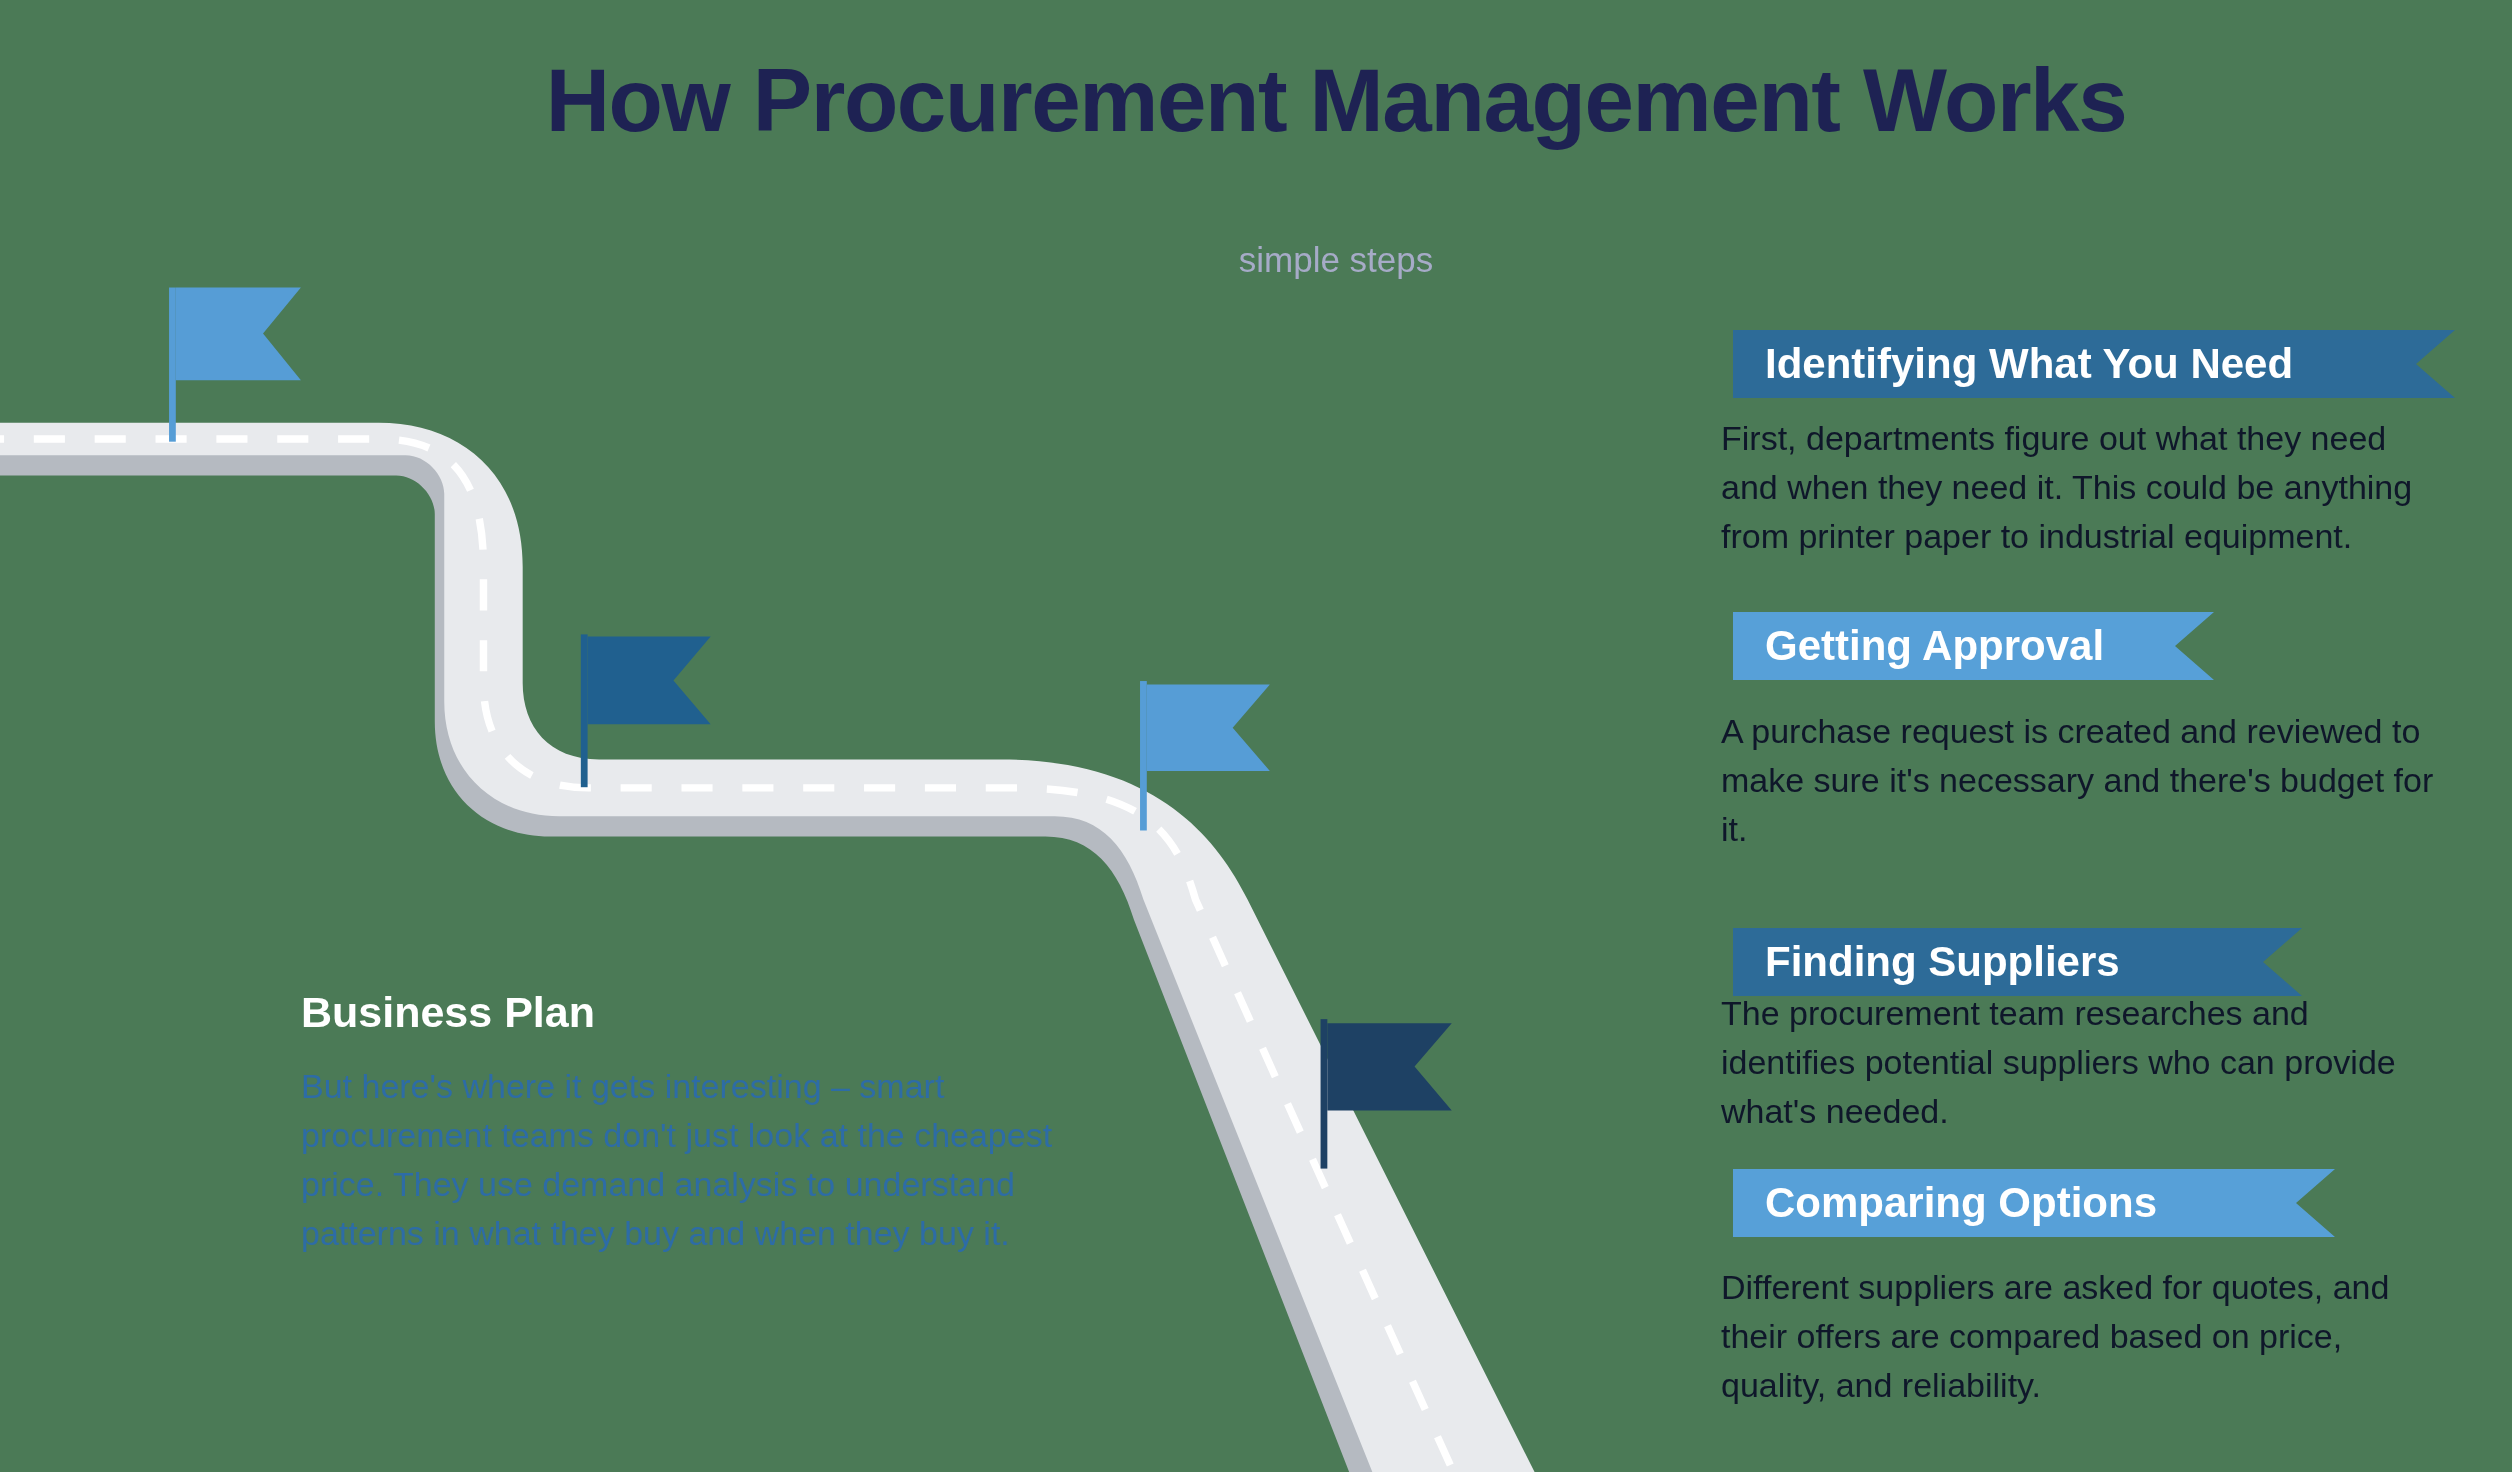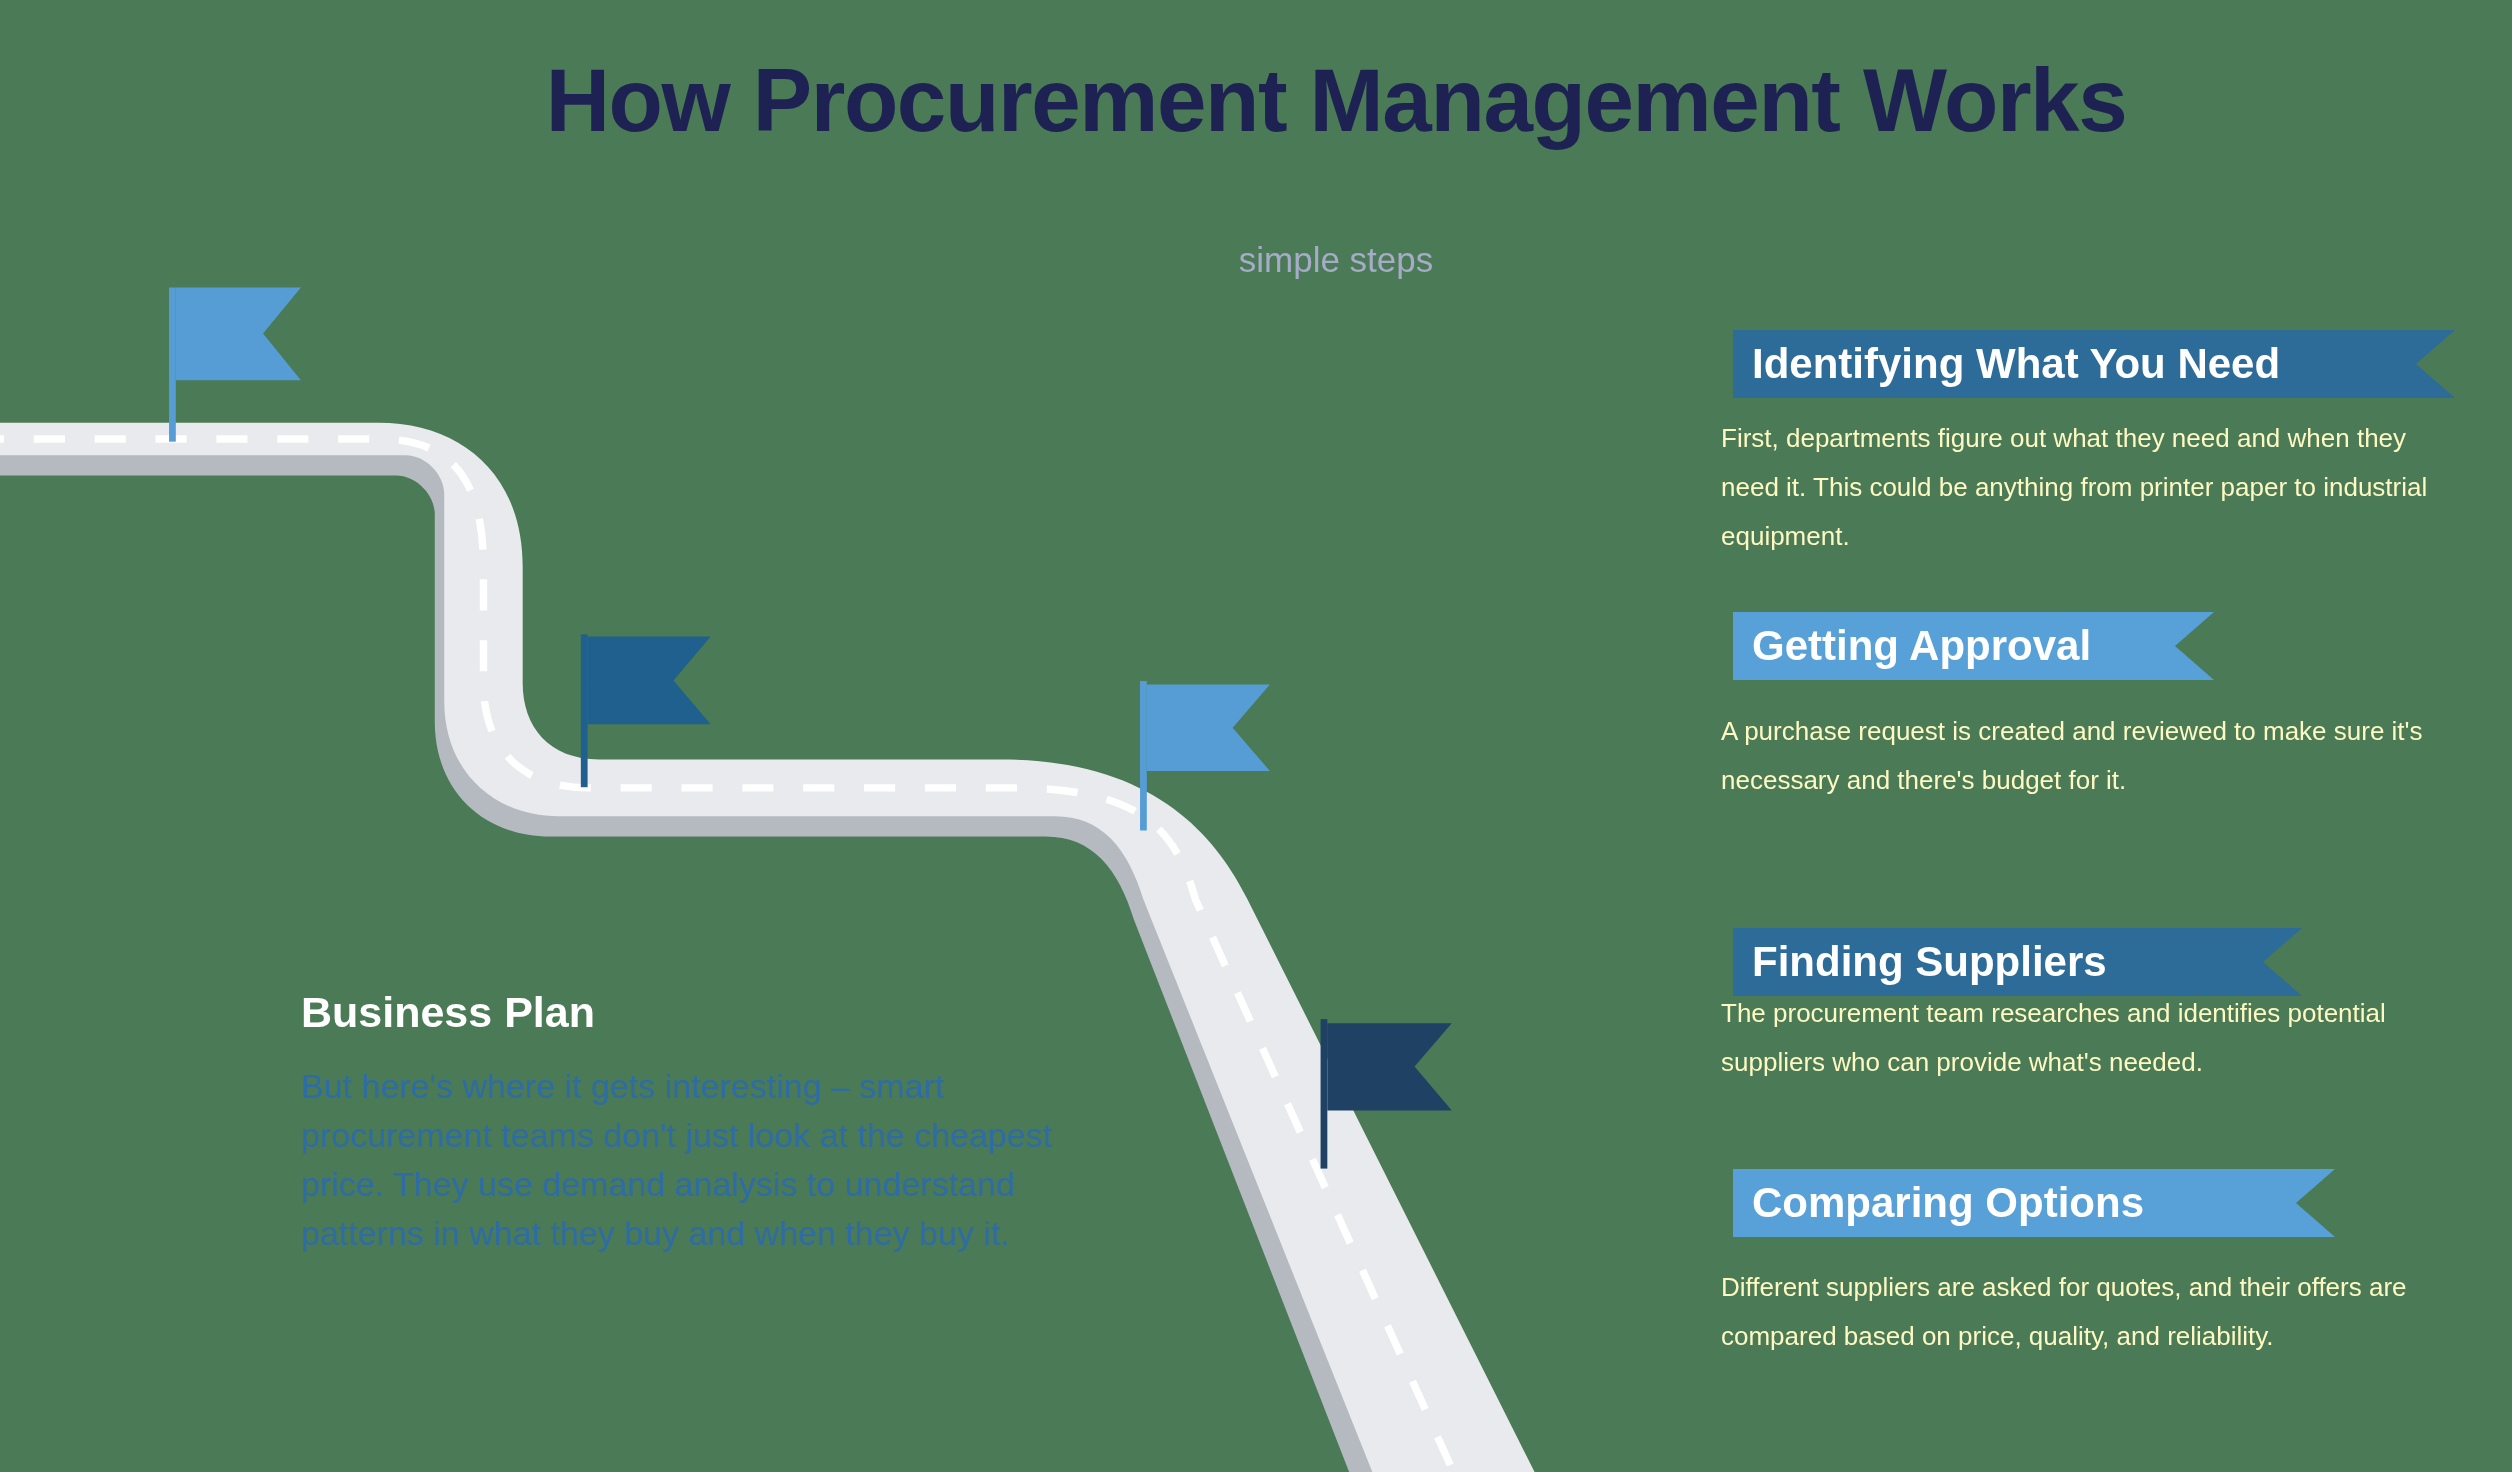--- a/index.html
+++ b/index.html
@@ -30,29 +30,29 @@
   .section-heading{
     margin:0;font-size:43px;font-weight:bold;color:#ffffff;line-height:1.1;
   }
   .section-body{
     margin:26px 0 0 0;font-size:34px;color:#2d6ca6;line-height:49px;
   }
   
   .step-ribbon{
     left:1733px;height:68px;
     color:#ffffff;font-size:42px;font-weight:bold;line-height:68px;
-    padding-left:19px;box-sizing:border-box;
+    padding-left:32px;box-sizing:border-box;
     clip-path:polygon(0 0,100% 0,calc(100% - 39px) 50%,100% 100%,0 100%);
     white-space:nowrap;
   }
   .ribbon-dark{background:#2d6b98;}
   .ribbon-light{background:#57a0d8;}
   .step-body{
     left:1721px;width:727px;
-    font-size:26px;color:#fef9c3;line-height:49px;
+    font-size:34px;color:#0f172a;line-height:49px;
   }
 </style>
 </head>
 <body>
 
 <svg class="abs road-svg" viewBox="0 0 3715 2178" xmlns="http://www.w3.org/2000/svg">
 
   <path transform="translate(-14,30)" d="M -40 625 L 560 625 C 680 625 773 700 773 838 L 773 1010
            C 773 1075 812 1123 886 1123 L 1480 1123
            C 1700 1123 1795 1230 1845 1330 L 2270 2200 L 2030 2200 L 1691 1330

